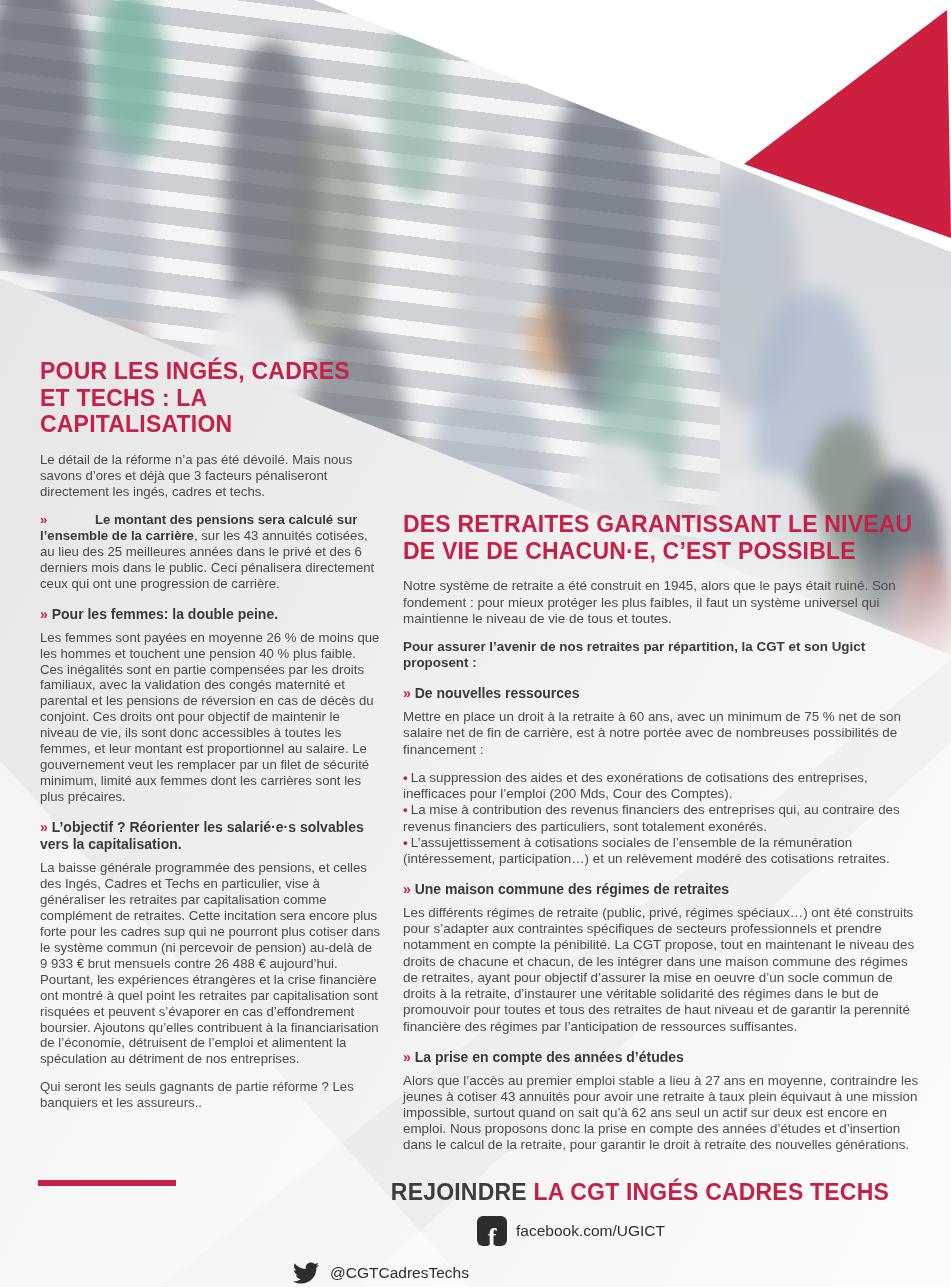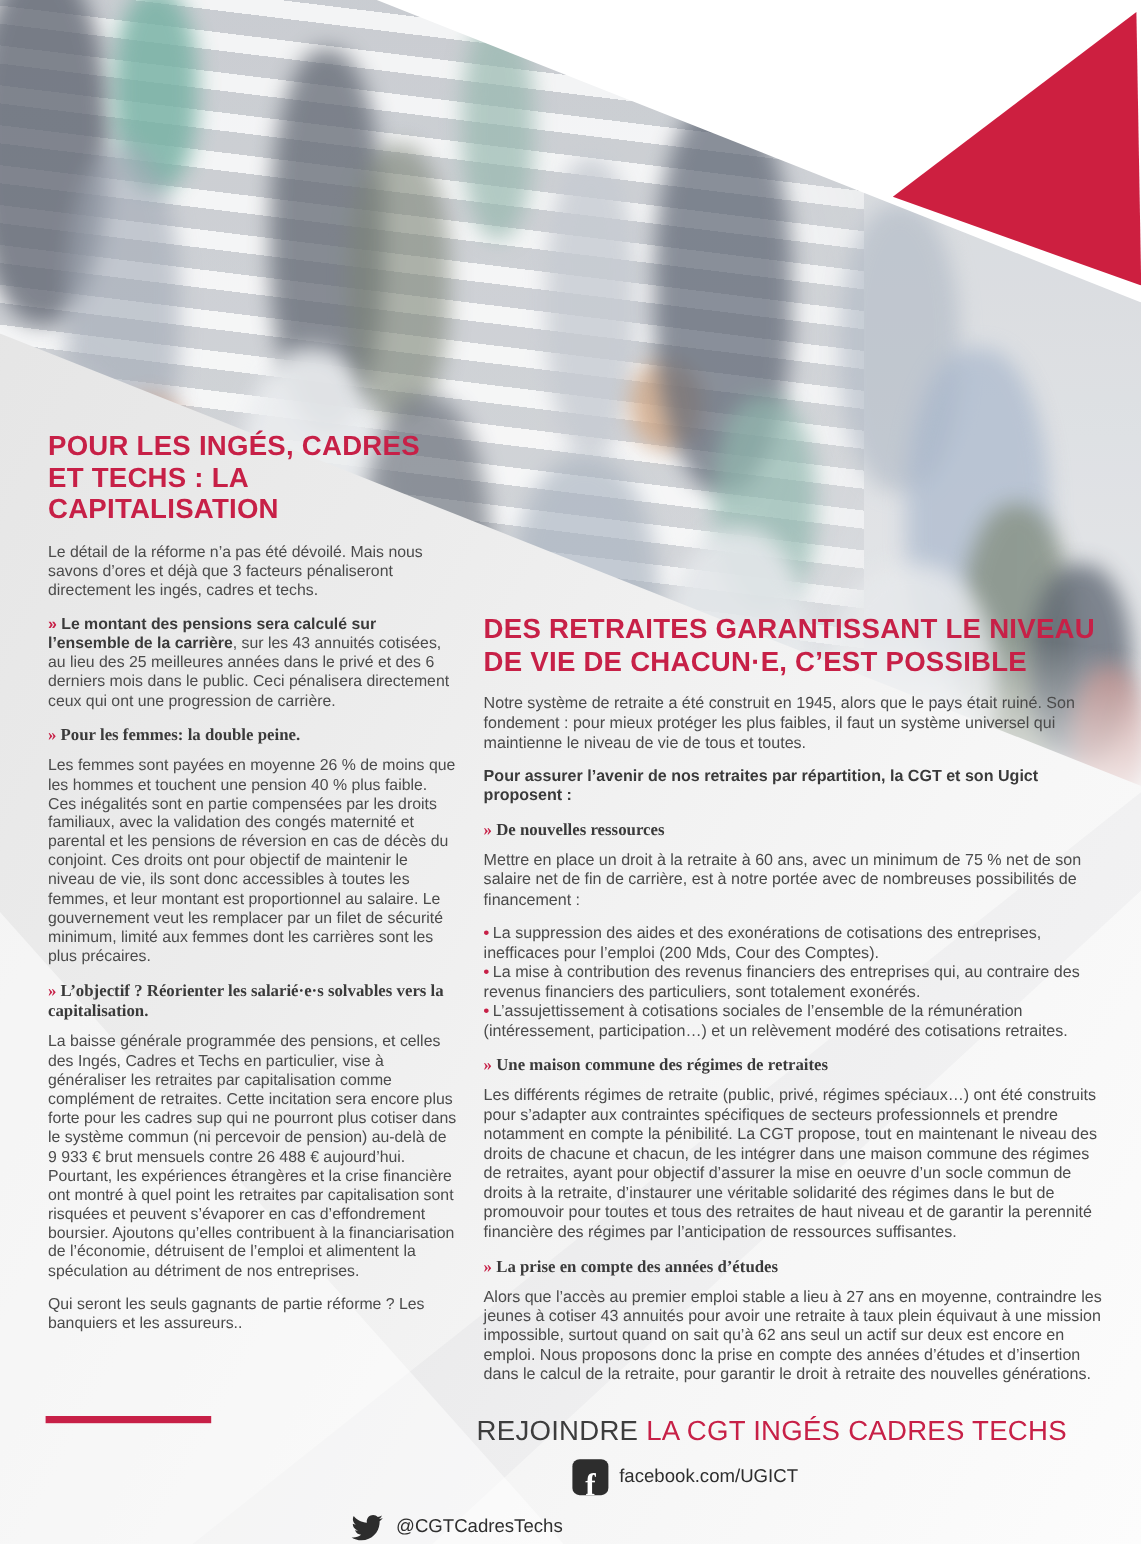--- a/index.html
+++ b/index.html
@@ -24,29 +24,29 @@
               clip-path:polygon(0 278px,951px 655px,951px 1287px,0 1287px);}
   .band-soft{background:rgba(125,125,130,.05);clip-path:polygon(951px 660px,951px 742px,360px 1287px,160px 1287px);}
   .sheet-white{background:rgba(255,255,255,.5);clip-path:polygon(0 760px,470px 1287px,0 1287px);}
   
   .col{position:absolute;color:#4b4b4b;font-size:13.2px;line-height:1.21;}
   .col-left{left:40px;top:358px;width:341px;}
   .col-right{left:403px;top:511px;width:523px;font-size:13.4px;}
   .big-title{color:#c72047;font-weight:700;font-size:23px;line-height:1.16;letter-spacing:.2px;margin:0 0 14px 0;}
   .intro{margin:0 0 14px 0;}
   .col p{margin:0 0 12px 0;}
-  .h{color:#3a3a3a;font-weight:700;font-size:14px;line-height:1.2;margin:14px 0 7px 0;font-family:Liberation Serif, serif;}
+  .h{color:#3a3a3a;font-weight:700;font-size:14px;line-height:1.2;margin:14px 0 7px 0;}
   .mk{color:#c72047;font-weight:700;}
-  .lead-b{color:#3a3a3a;font-weight:700;}
+  .lead-b{color:#3a3a3a;font-weight:700;margin-left:44px;}
   .dot{color:#c72047;font-weight:700;margin-right:3px;}
   ul.props{list-style:none;margin:0 0 10px 0;padding:0;}
   ul.props li{margin:0;}
   
   .redbar{position:absolute;left:38px;top:1180px;width:138px;height:6px;background:#c72047;}
-  .join{position:absolute;right:62px;top:1179px;font-size:23px;font-weight:400;letter-spacing:.2px;white-space:nowrap;}
+  .join{position:absolute;right:62px;top:1179px;font-size:23px;font-weight:700;letter-spacing:.2px;white-space:nowrap;}
   .join .pre{color:#3d3d3d;}
   .join .hi{color:#c72047;}
   .social{position:absolute;left:0;top:1216px;width:951px;height:48px;color:#2e2e2e;}
   .sitem{position:absolute;display:flex;align-items:center;gap:9px;font-size:15.5px;font-weight:400;}
   .s1{left:56px;top:4px;} .s2{left:291px;top:4px;margin-top:40px;} .s3{left:477px;top:0px;}
   .icn{display:block;}
   .fb-box{width:30px;height:30px;background:#2d2d2d;border-radius:6px;color:#fff;overflow:hidden;
           display:flex;align-items:flex-end;justify-content:center;}
   .fb-box span{font-size:26px;font-weight:700;line-height:1;margin-bottom:-5px;font-family:"Liberation Serif",serif;}
 </style>

